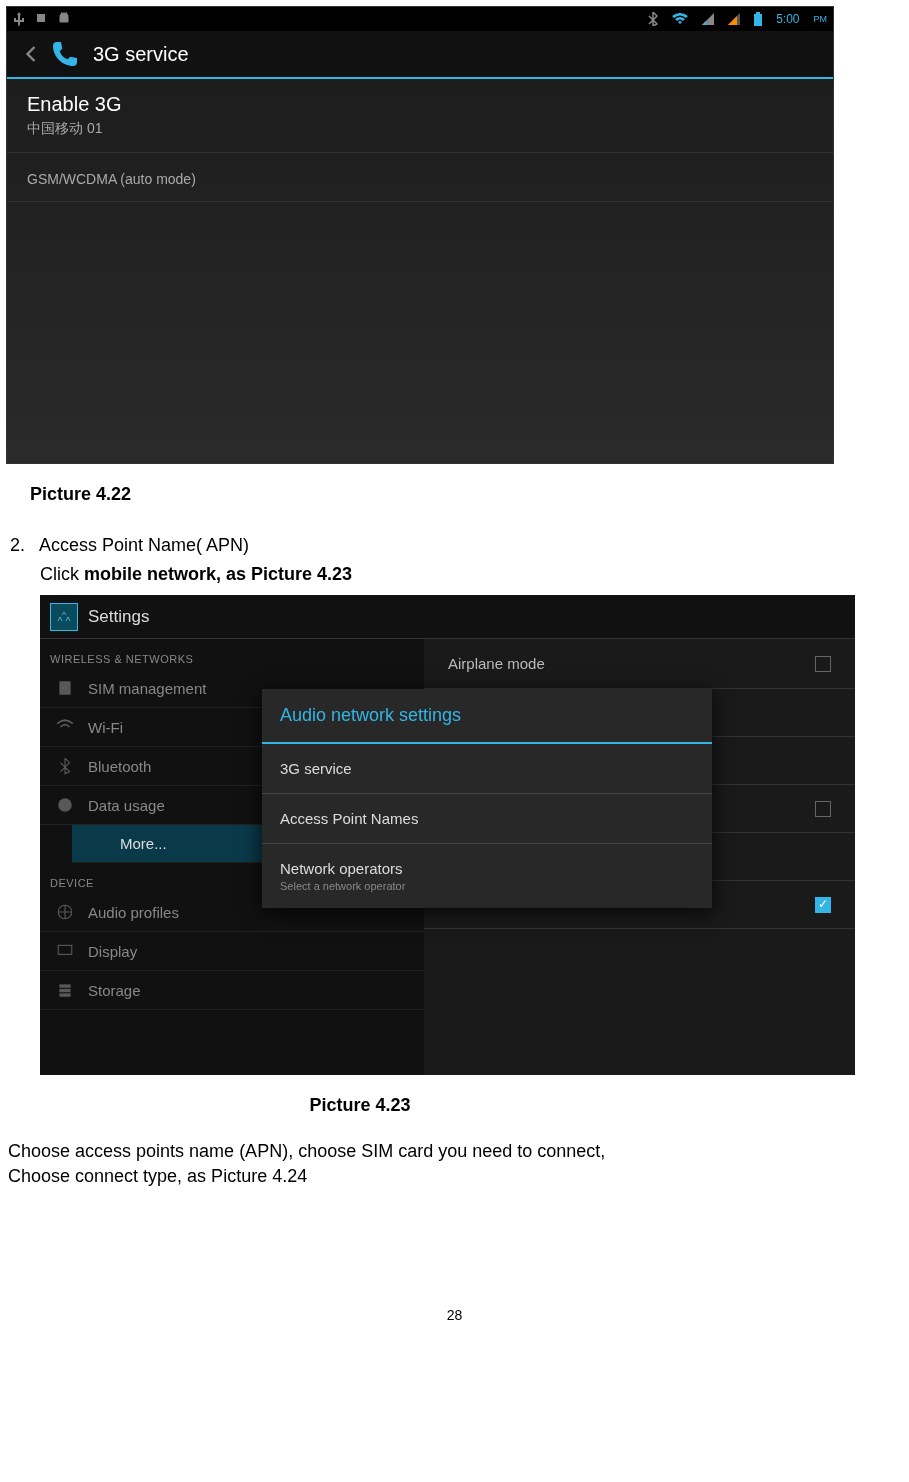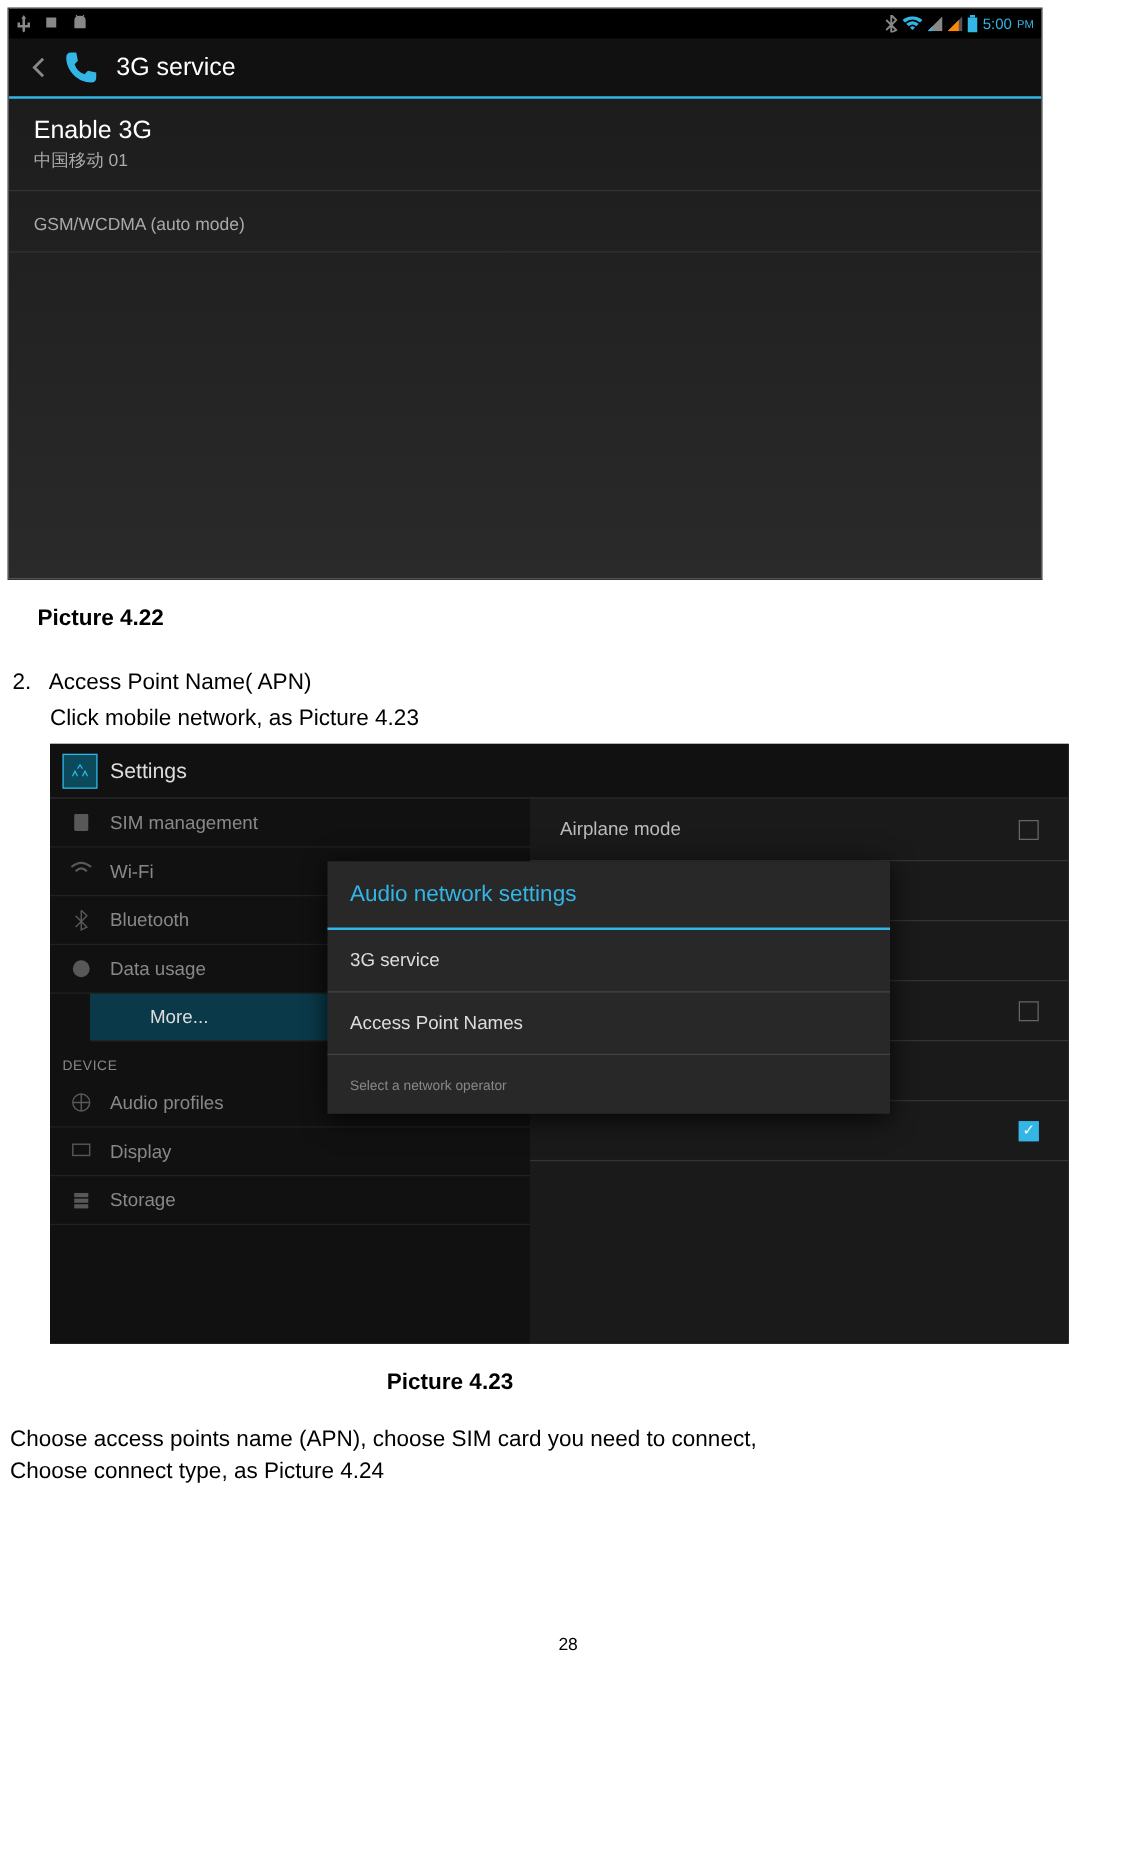--- a/index.html
+++ b/index.html
@@ -19,21 +19,21 @@
       background: #000;
       height: 24px;
       display: flex;
       align-items: center;
       justify-content: space-between;
       padding: 0 6px;
       color: #fff;
       font-size: 12px;
     }
     .status-left { display: flex; gap: 10px; }
-    .status-right { display: flex; gap: 4px; align-items: center; color: #33b5e5; }
+    .status-right { display: flex; gap: 14px; align-items: center; color: #33b5e5; }
     .title-bar {
       background: #111;
       height: 48px;
       display: flex;
       align-items: center;
       padding: 0 10px;
       border-bottom: 2px solid #33b5e5;
     }
     .back-icon {
       width: 28px; height: 28px;
@@ -46,21 +46,21 @@
       padding: 14px 20px;
       border-bottom: 1px solid #333;
     }
     .setting-item .main { color: #fff; font-size: 20px; }
     .setting-item .sub { color: #aaa; font-size: 14px; margin-top: 4px; }
     
     .caption1 { font-weight: bold; font-size: 18px; margin: 20px 0 10px 30px; }
     
     .section-text { font-size: 18px; margin: 30px 0 8px 10px; }
     .section-text2 { font-size: 18px; margin: 6px 0 10px 40px; }
-    .bold { font-weight: normal; }
+    .bold { font-weight: bold; }
     
     
     .screenshot2 {
       width: 815px;
       height: 480px;
       margin: 6px 0 6px 40px;
       background: #000;
       position: relative;
       overflow: hidden;
     }
@@ -230,20 +230,21 @@
   <div class="s2-header">
     <div class="s2-header-icon">
       <svg width="16" height="16" viewBox="0 0 16 16">
           <path d="M2 12 L4 8 L6 12 M6 6 L8 3 L10 6 M10 12 L12 8 L14 12" stroke="#33b5e5" fill="none"></path>
         </svg>
     </div>
     <span class="s2-header-text">Settings</span>
   </div>
   <div class="s2-body">
     <div class="s2-sidebar">
+      <div class="s2-cat">WIRELESS &amp; NETWORKS</div>
       <div class="s2-item">
         <span class="icon">
             <svg viewBox="0 0 16 16">
               <rect x="3" y="2" width="10" height="12" rx="1" fill="#888"></rect>
             </svg>
           </span>
         <span>SIM management</span>
       </div>
       <div class="s2-item">
         <span class="icon">
@@ -322,20 +323,21 @@
     <div class="dialog-title">
       <span style="font-weight:normal;">Audio network </span><span>settings</span>
     </div>
     <div class="dialog-item">
       <div>3G service</div>
     </div>
     <div class="dialog-item">
       <div>Access Point Names</div>
     </div>
     <div class="dialog-item">
+      <div>Network operators</div>
       <div class="sub">Select a network operator</div>
     </div>
   </div>
 </div>
 
 <div class="caption2">Picture 4.23</div>
 
 <div class="para">Choose access points name (APN), choose SIM card you need to connect,</div>
 <div class="para2">Choose connect type, as Picture 4.24</div>
 

